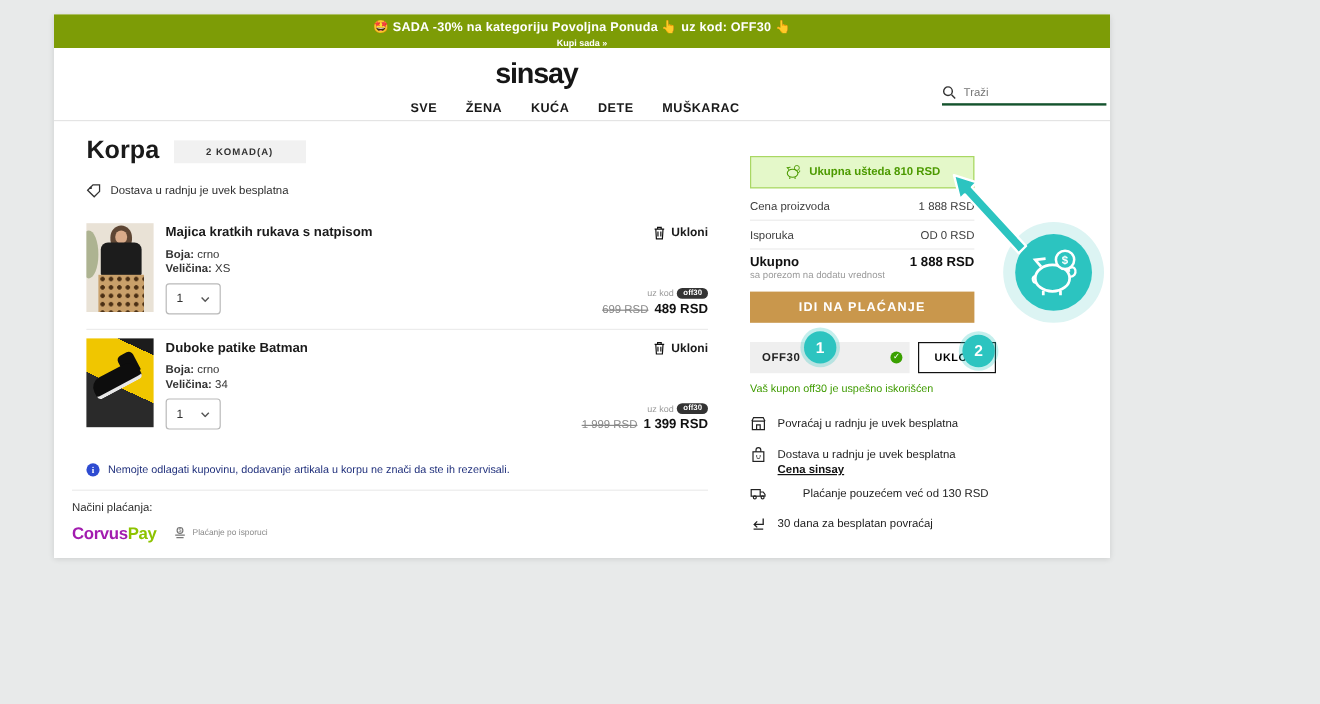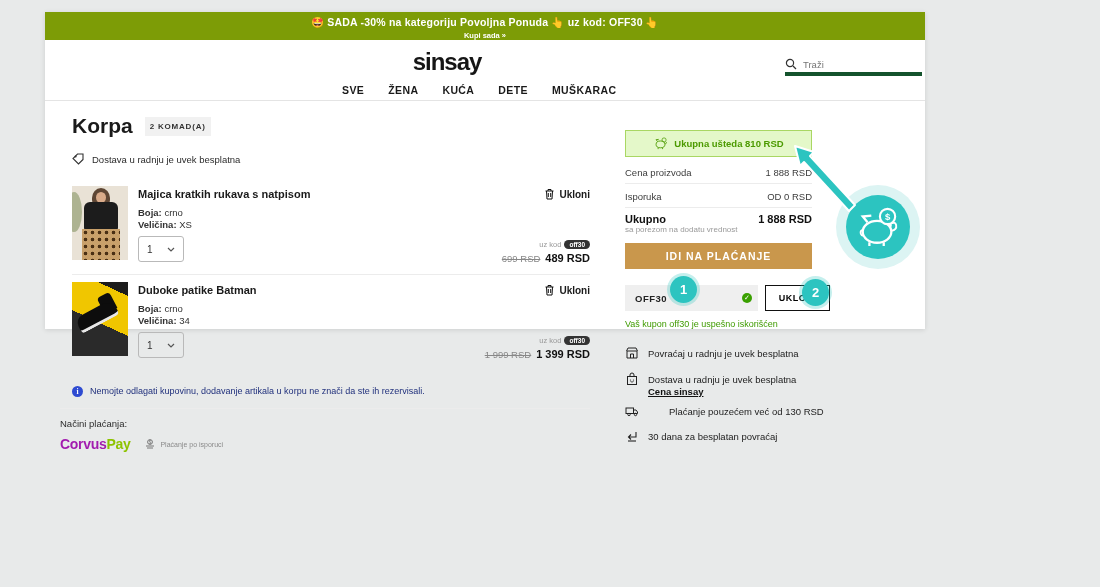--- a/index.html
+++ b/index.html
@@ -1,44 +1,44 @@
 <!DOCTYPE html>
 <html><head>
 <meta charset="utf-8">
 <style>
   * { margin:0; padding:0; box-sizing:border-box; }
   html,body { width:1100px; height:587px; }
   body { background:#e8eaea; position:relative; overflow:hidden;
          font-family:"Liberation Sans", sans-serif; color:#1a1a1a; }
-  .page { position:absolute; left:45px; top:12px; width:880px; height:317px;
+  .page { position:absolute; left:45px; top:12px; width:880px; height:453px;
           background:#fff; box-shadow:0 1px 5px rgba(0,0,0,.12); }
 
   
   .promo { position:absolute; left:0; top:0; width:880px; height:28px;
            background:#7d9c06; color:#fff; text-align:center; }
   .promo-line1 { font-size:10.5px; font-weight:bold; padding-top:4px; letter-spacing:.2px; }
   .promo-line2 { font-size:7.5px; font-weight:bold; margin-top:2px; cursor:pointer; }
 
   
   .logo { position:absolute; left:402px; top:36px; transform:translateX(-50%);
           font-size:24px; font-weight:800; letter-spacing:-1px; color:#161616; }
-  .search { position:absolute; left:740px; top:44px; width:137px; height:20px;
-            border-bottom:4px solid #14532d; display:flex; align-items:center; gap:6px; }
+  .search { position:absolute; left:740px; top:56px; width:137px; height:20px;
+            border-bottom:2px solid #14532d; display:flex; align-items:center; gap:6px; }
   .search input { border:none; outline:none; width:105px; font-size:9.5px; color:#444;
                   font-family:"Liberation Sans", sans-serif; background:transparent; }
   .nav { position:absolute; left:297px; top:72px; display:flex; gap:24px;
          font-size:10.5px; font-weight:bold; letter-spacing:.4px; }
   .nav span { cursor:pointer; }
   .header-border { position:absolute; left:0; top:88px; width:880px; height:1px; background:#e4e4e4; }
 
   
   .cart-head { position:absolute; left:27px; top:102px; display:flex; align-items:center; gap:12px; }
   .cart-title { font-size:21px; font-weight:800; }
   .cart-badge { background:#f1f1f1; font-size:8px; font-weight:bold; letter-spacing:.8px;
-                padding:5px 5px; color:#333; }
+                padding:5px 27px; color:#333; }
   .tagline { position:absolute; left:27px; top:141px; display:flex; align-items:center; gap:8px;
              font-size:9.5px; color:#2c2c2c; }
   .prod { position:absolute; left:27px; width:518px; height:86px; }
   .prod-img { position:absolute; left:0; top:0; width:56px; height:74px; overflow:hidden; cursor:pointer; }
   .img1 { background:#e9e2d6; position:relative; }
   .img1 .plant { position:absolute; left:-6px; top:6px; width:16px; height:40px;
                  background:#7b8d5a; border-radius:50%; opacity:.55; }
   .img1 .hair { position:absolute; left:20px; top:2px; width:18px; height:20px;
                 background:#5e4634; border-radius:50% 50% 40% 40%; }
   .img1 .face { position:absolute; left:24px; top:6px; width:10px; height:11px;

